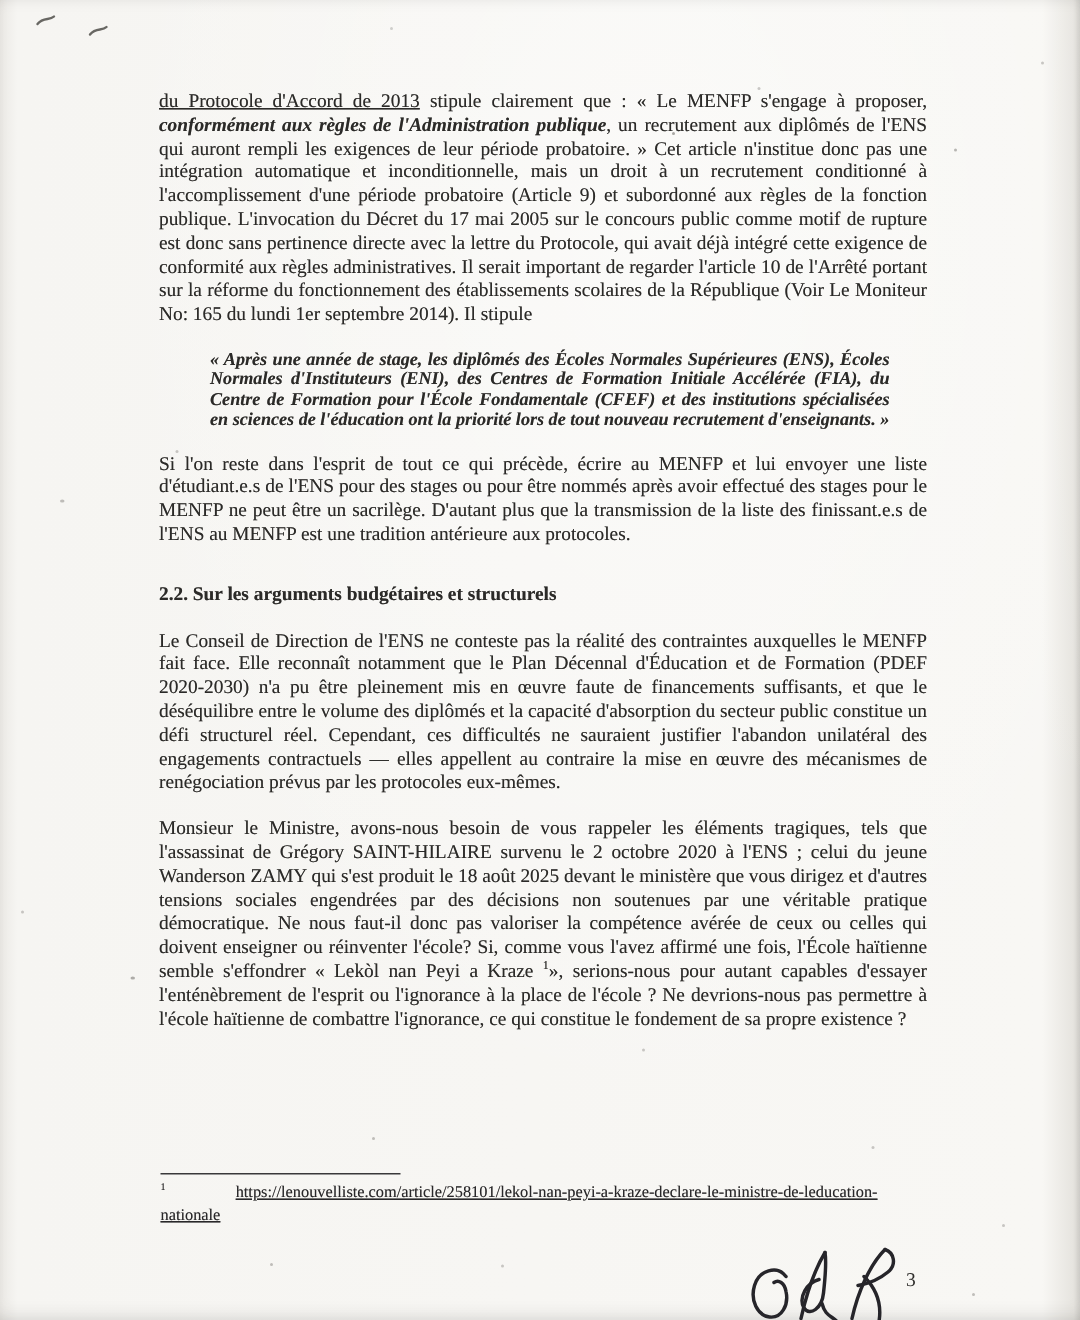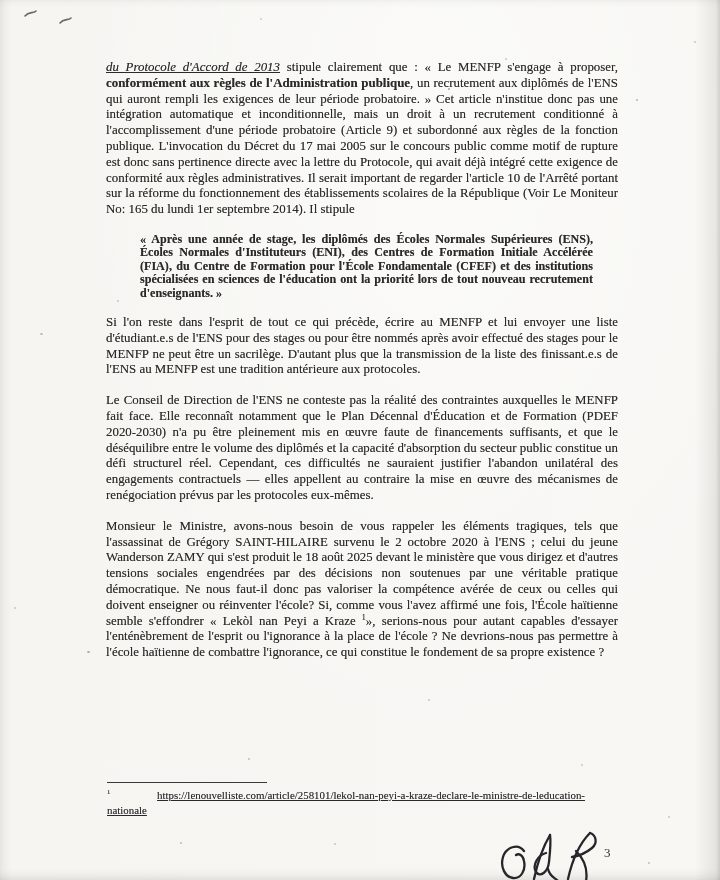--- a/index.html
+++ b/index.html
@@ -20,22 +20,22 @@
     text-shadow:0 0 .4px rgba(45,43,40,.5);
   }
   .para{margin:0 0 15px 0;}
   .quote{
     margin:1px 25px 15px 34px;
     font-size:12.1px;line-height:13.4px;text-align:justify;
   }
   .heading{font-size:12.9px;font-weight:700;margin:24px 0 15px 0;text-align:left;}
   .run-b{font-weight:400;}
   .run-i{}
-  .run-bi{font-weight:700;margin-top:47px;}
-  .run-u{text-decoration:underline;font-style:italic;}
+  .run-bi{font-weight:700;font-style:italic;margin-top:47px;}
+  .run-u{text-decoration:underline;}
   .run-link{text-decoration:underline;word-break:break-word;padding-left:44px;}
   sup{font-size:.62em;line-height:0;vertical-align:super;}
   .footnote-area{
     position:absolute;left:107px;top:782px;width:504px;
     font-size:10.9px;line-height:14.5px;color:#29282a;
     text-shadow:0 0 .4px rgba(45,43,40,.45);
   }
   .footnote-rule{width:160px;border-top:1.6px solid #39383a;margin:0 0 5px 0;}
   .footnote{margin:0;text-align:left;}
   .page-number{
@@ -58,20 +58,21 @@
     <path d="M38,17 C42,12 46,15 49,12"></path>
   </svg>
 
   <div class="content">
     <p class="para"><span class="run-u">du Protocole d'Accord de 2013</span><span> stipule clairement que : </span><span class="run-i">« Le MENFP s'engage à proposer, </span><span class="run-bi">conformément aux règles de l'Administration publique</span><span class="run-i">, un recrutement aux diplômés de l'ENS qui auront rempli les exigences de leur période probatoire. »</span><span> Cet article n'institue donc pas une intégration automatique et inconditionnelle, mais un droit à un recrutement conditionné à l'accomplissement d'une période probatoire (Article 9) et subordonné aux règles de la fonction publique. L'invocation du Décret du 17 mai 2005 sur le concours public comme motif de rupture est donc </span><span class="run-b">sans pertinence directe</span><span> avec la lettre du Protocole, qui avait déjà intégré cette exigence de conformité aux règles administratives. Il serait important de regarder l'article 10 de l'</span><span class="run-i">Arrêté portant sur la réforme du fonctionnement des établissements scolaires de la République (Voir Le Moniteur No: 165 du lundi 1er septembre 2014)</span><span>. Il stipule</span></p>
 
     <blockquote class="quote"><span class="run-bi">« Après une année de stage, les diplômés des Écoles Normales Supérieures (ENS), Écoles Normales d'Instituteurs (ENI), des Centres de Formation Initiale Accélérée (FIA), du Centre de Formation pour l'École Fondamentale (CFEF) et des institutions spécialisées en sciences de l'éducation ont la priorité lors de tout nouveau recrutement d'enseignants. »</span></blockquote>
 
     <p class="para"><span>Si l'on reste dans l'esprit de tout ce qui précède, écrire au MENFP et lui envoyer une liste d'étudiant.e.s de l'ENS pour des stages ou pour être nommés après avoir effectué des stages pour le MENFP ne peut être un sacrilège. D'autant plus que la transmission de la liste des finissant.e.s de l'ENS au MENFP est une tradition antérieure aux protocoles.</span></p>
 
+    <h2 class="heading">2.2. Sur les arguments budgétaires et structurels</h2>
 
     <p class="para"><span>Le Conseil de Direction de l'ENS ne conteste pas la réalité des contraintes auxquelles le MENFP fait face. Elle reconnaît notamment que le Plan Décennal d'Éducation et de Formation (PDEF 2020-2030) n'a pu être pleinement mis en œuvre faute de financements suffisants, et que le déséquilibre entre le volume des diplômés et la capacité d'absorption du secteur public constitue un défi structurel réel. Cependant, ces difficultés ne sauraient justifier l'abandon unilatéral des engagements contractuels — elles appellent au contraire </span><span class="run-b">la mise en œuvre des mécanismes de renégociation prévus par les protocoles</span><span> eux-mêmes.</span></p>
 
     <p class="para"><span>Monsieur le Ministre, avons-nous besoin de vous rappeler les éléments tragiques, tels que l'assassinat de Grégory SAINT-HILAIRE survenu le 2 octobre 2020 à l'ENS ; celui du jeune Wanderson ZAMY qui s'est produit le 18 août 2025 devant le ministère que vous dirigez et d'autres tensions sociales engendrées par des décisions non soutenues par une véritable pratique démocratique. Ne nous faut-il donc pas valoriser la compétence avérée de ceux ou celles qui doivent enseigner ou réinventer l'école? Si, comme vous l'avez affirmé une fois, l'École haïtienne semble s'effondrer </span><span class="run-i">« Lekòl nan Peyi a Kraze </span><sup class="run-i">1</sup><span class="run-i">»</span><span>, serions-nous pour autant capables d'essayer l'enténèbrement de l'esprit ou l'ignorance à la place de l'école ? Ne devrions-nous pas permettre à l'école haïtienne de combattre l'ignorance, ce qui constitue le fondement de sa propre existence ?</span></p>
   </div>
 
   <div class="footnote-area">
     <div class="footnote-rule"></div>
     <p class="footnote"><sup>1</sup><span> </span><span class="run-link">https://lenouvelliste.com/article/258101/lekol-nan-peyi-a-kraze-declare-le-ministre-de-leducation-nationale</span></p>
   </div>

